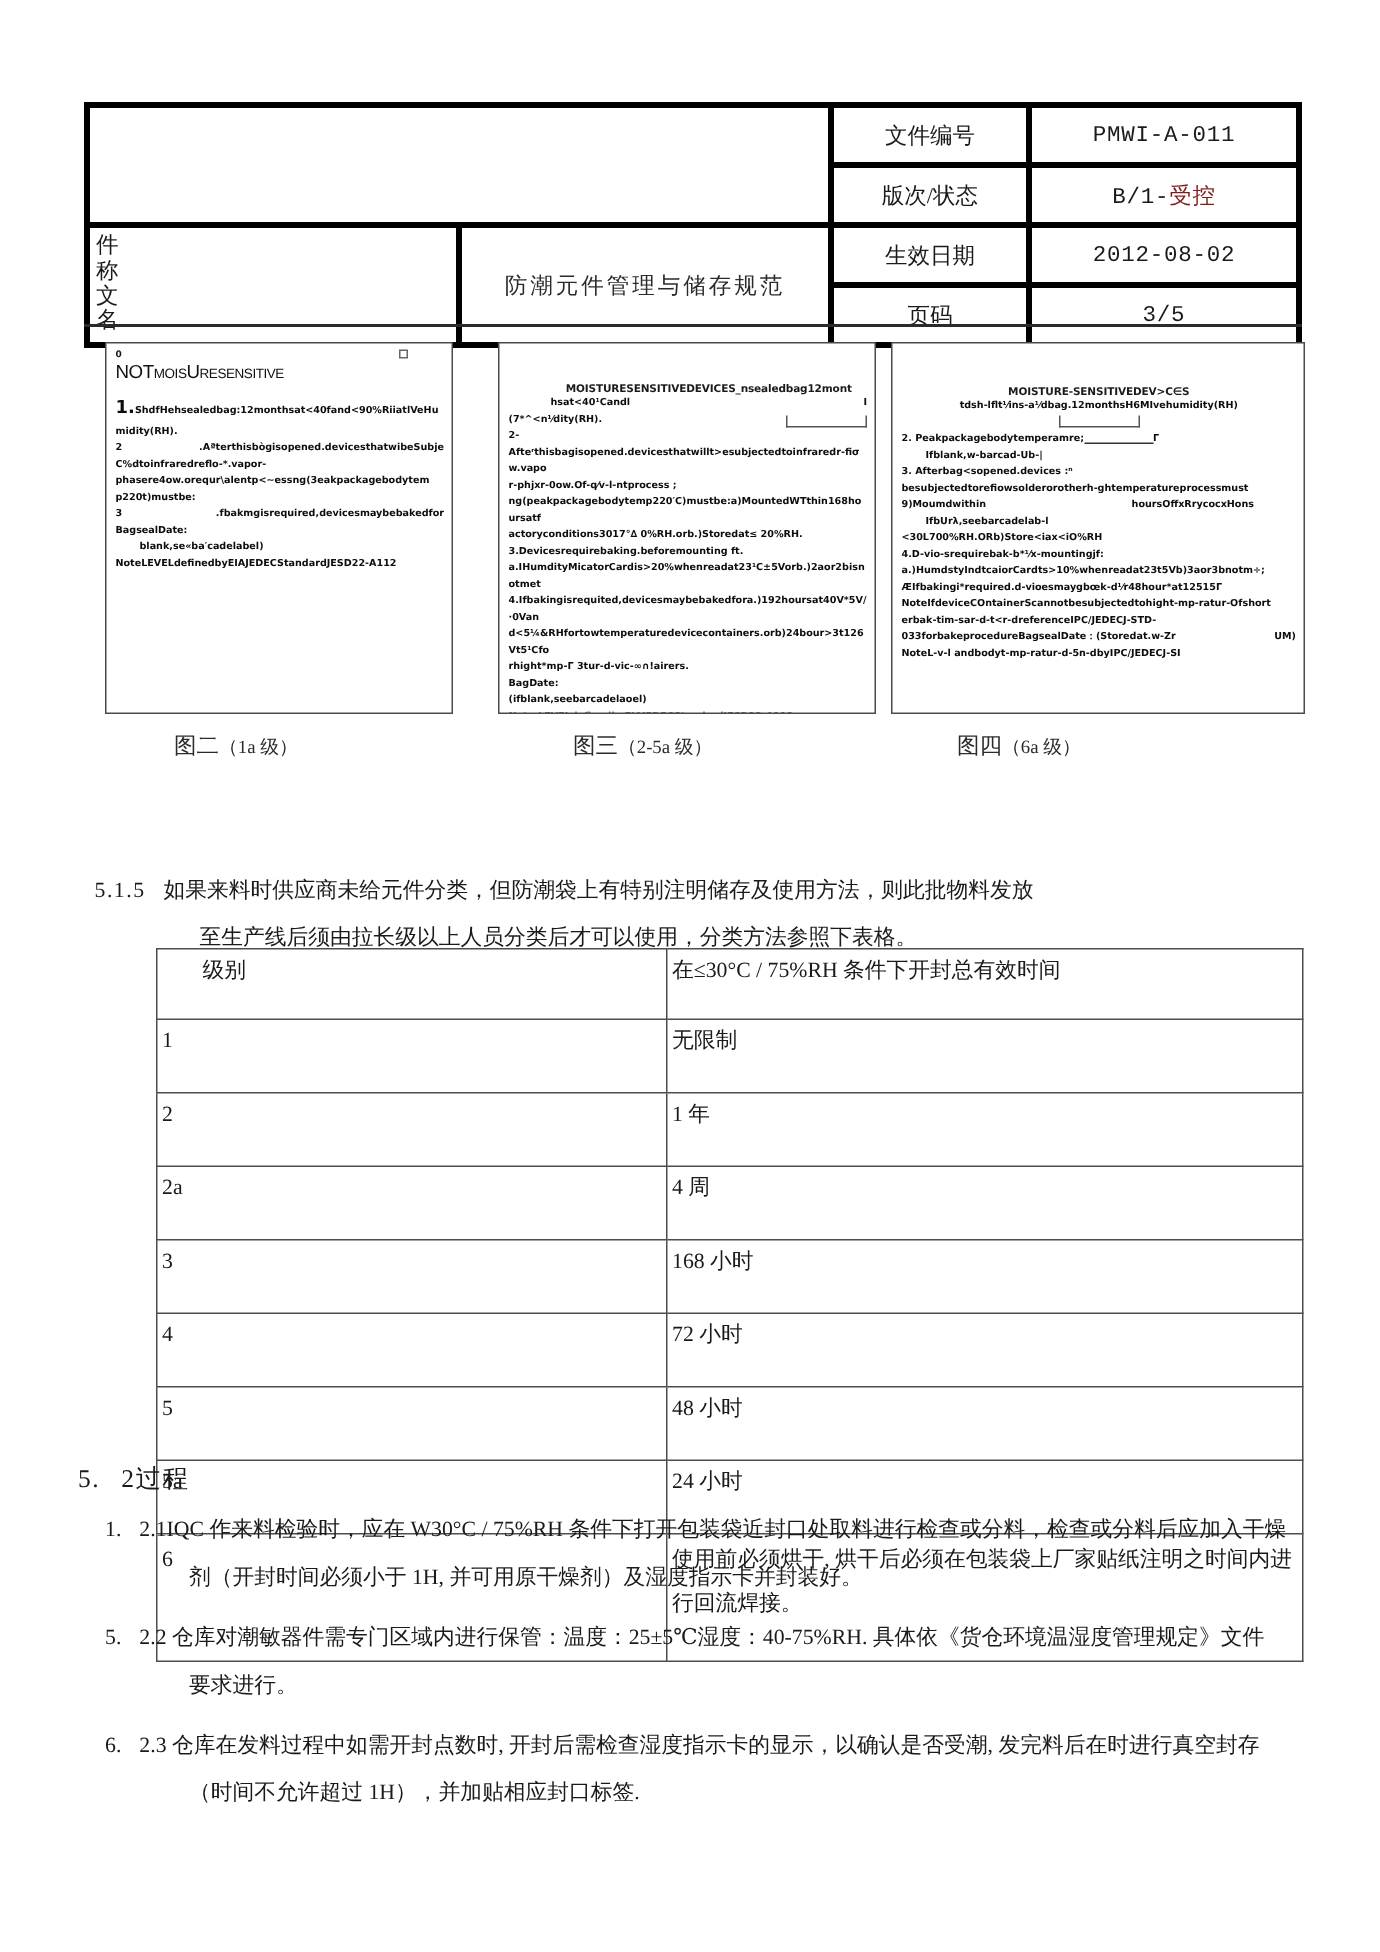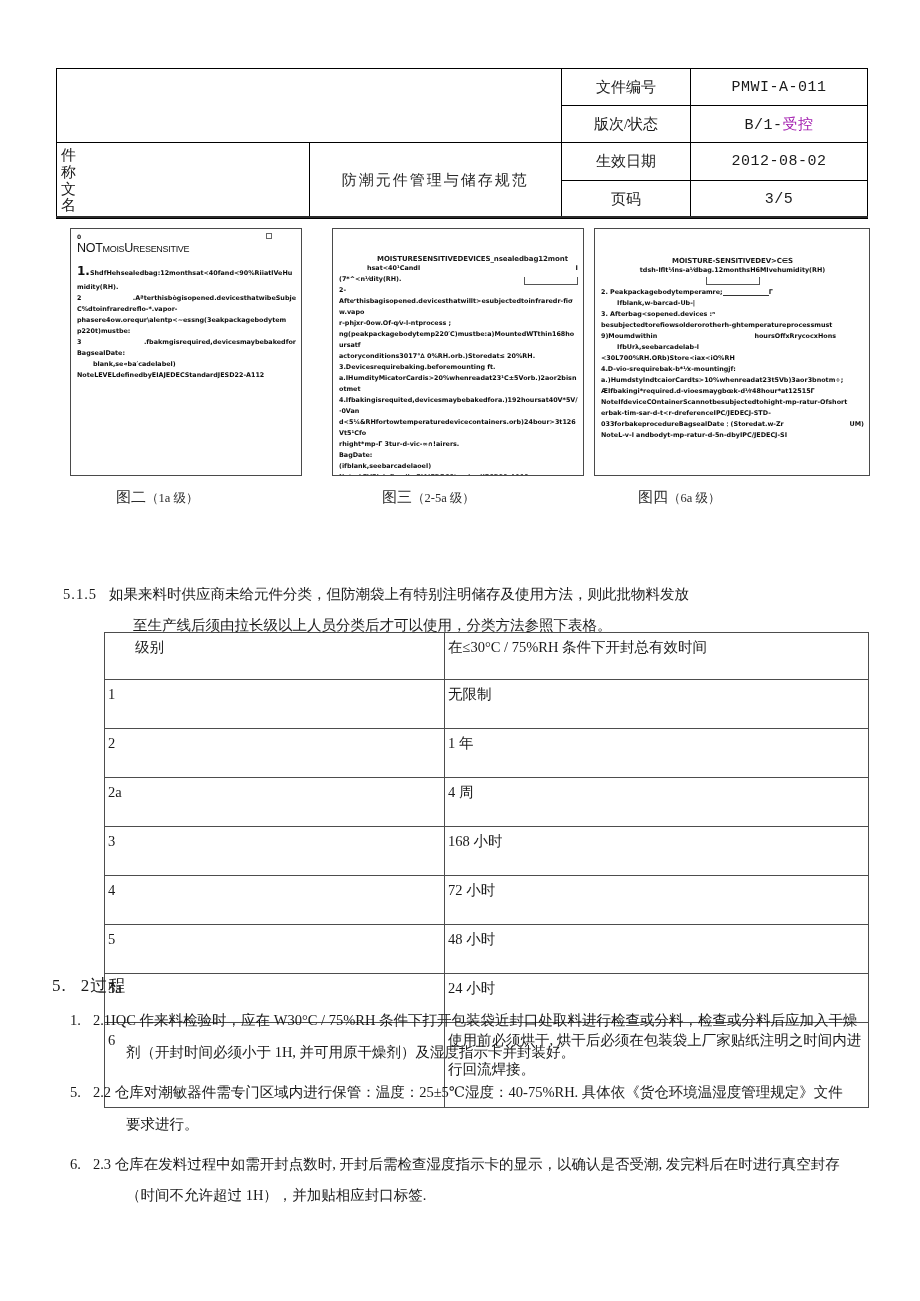--- a/index.html
+++ b/index.html
@@ -28,21 +28,21 @@
   
   .hdr-table {
     position: absolute;
     left: 56px;
     top: 68px;
     width: 812px;
     border-collapse: collapse;
     table-layout: fixed;
   }
   .hdr-table td {
-    border: 1px solid #000000;
+    border: 4px solid #000000;
     padding: 0;
     text-align: center;
     vertical-align: middle;
     font-size: 15px;
   }
   .hdr-vert {
     width: 42px;
     font-size: 13px;
     line-height: 1.12;
     letter-spacing: 0;
@@ -64,21 +64,21 @@
     width: 128px;
     font-size: 16px;
     height: 36px;
   }
   .hdr-value {
     width: 176px;
     font-size: 14px;
     font-family: "Liberation Mono", "DejaVu Sans Mono", monospace;
     letter-spacing: 0.5px;
   }
-  .ctl-red { color: #a21caf; }
+  .ctl-red { color: #7f1d1d; }
 
   .hdr-rule {
     position: absolute;
     left: 56px;
     top: 216px;
     width: 812px;
     height: 0;
     border-top: 2px solid #2b2b2b;
   }
 

